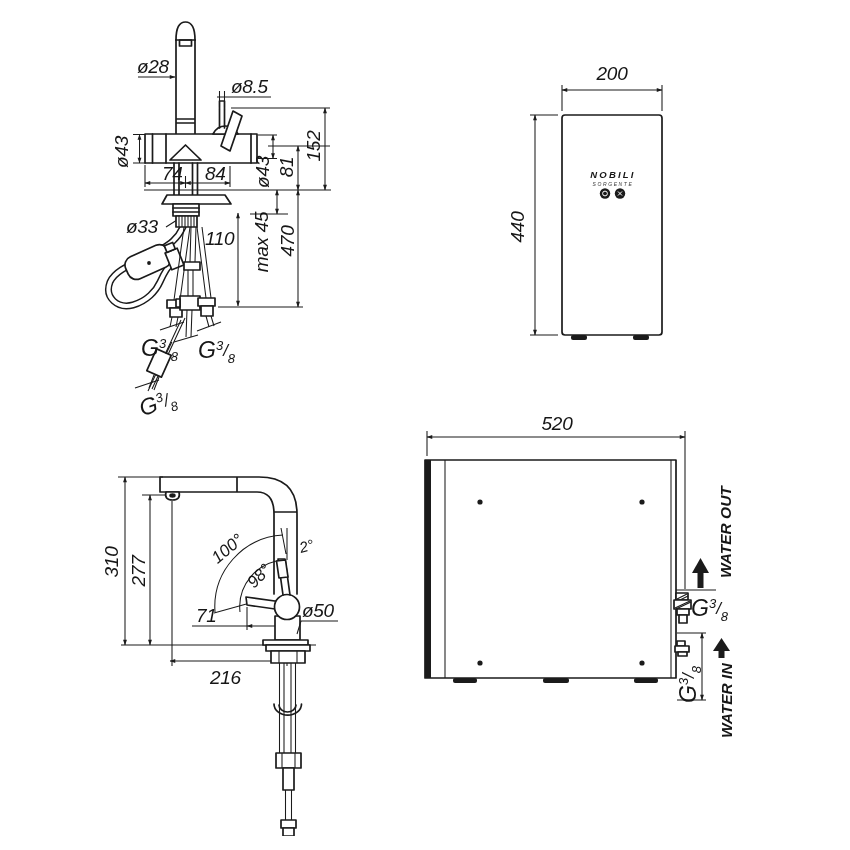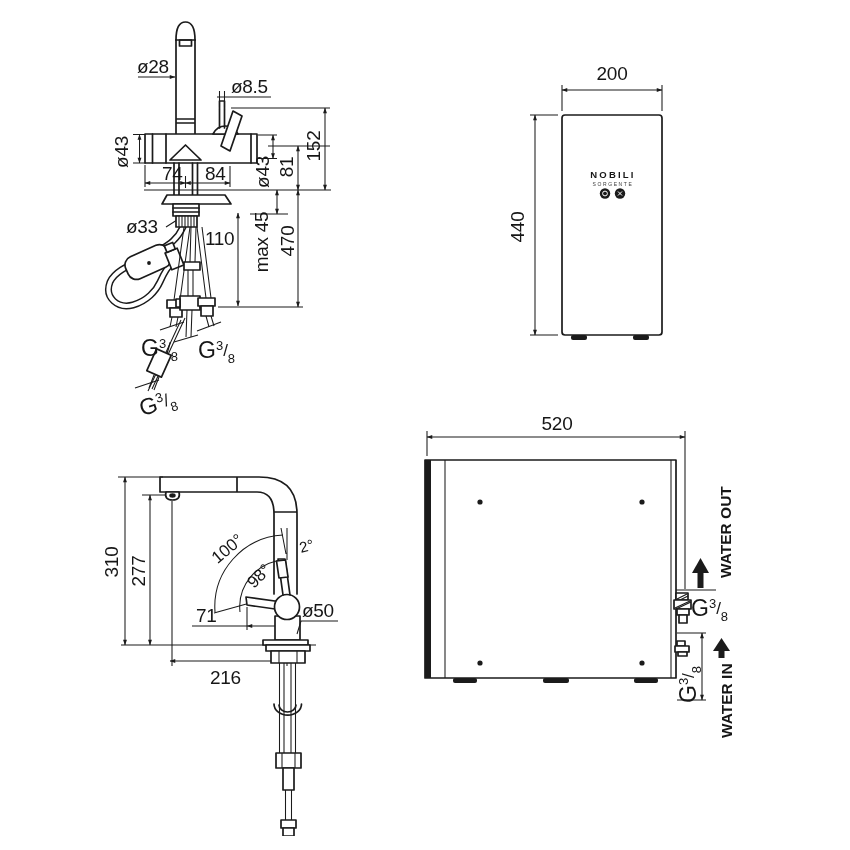--- a/index.html
+++ b/index.html
@@ -1,17 +1,17 @@
 <!DOCTYPE html>
 <html><head>
 <meta charset="utf-8">
 <style>
   html,body{margin:0;padding:0;background:#ffffff;}
   .sheet{position:relative;width:850px;height:836px;background:#ffffff;overflow:hidden;
-         font-family:"Liberation Sans", sans-serif;}
+         font-family:"Liberation Sans", sans-serif;font-style:italic;}
   svg text{fill:#161616;font-family:"Liberation Sans", sans-serif;}
   .ol{fill:none;stroke:#1b1b1b;stroke-width:1.7;stroke-linejoin:round;stroke-linecap:round;}
   .olf{fill:#ffffff;stroke:#1b1b1b;stroke-width:1.7;stroke-linejoin:round;}
   .tl{fill:none;stroke:#1b1b1b;stroke-width:1.05;stroke-linecap:butt;}
   .hb{fill:none;stroke:#1b1b1b;stroke-width:7;stroke-linecap:round;}
   .hw{fill:none;stroke:#ffffff;stroke-width:4.1;stroke-linecap:round;}
   .blk{fill:#1b1b1b;stroke:none;}
   .dim{font-size:19px;letter-spacing:-0.3px;}
   .ang{font-size:17px;}
   .deg2{font-size:15px;}

